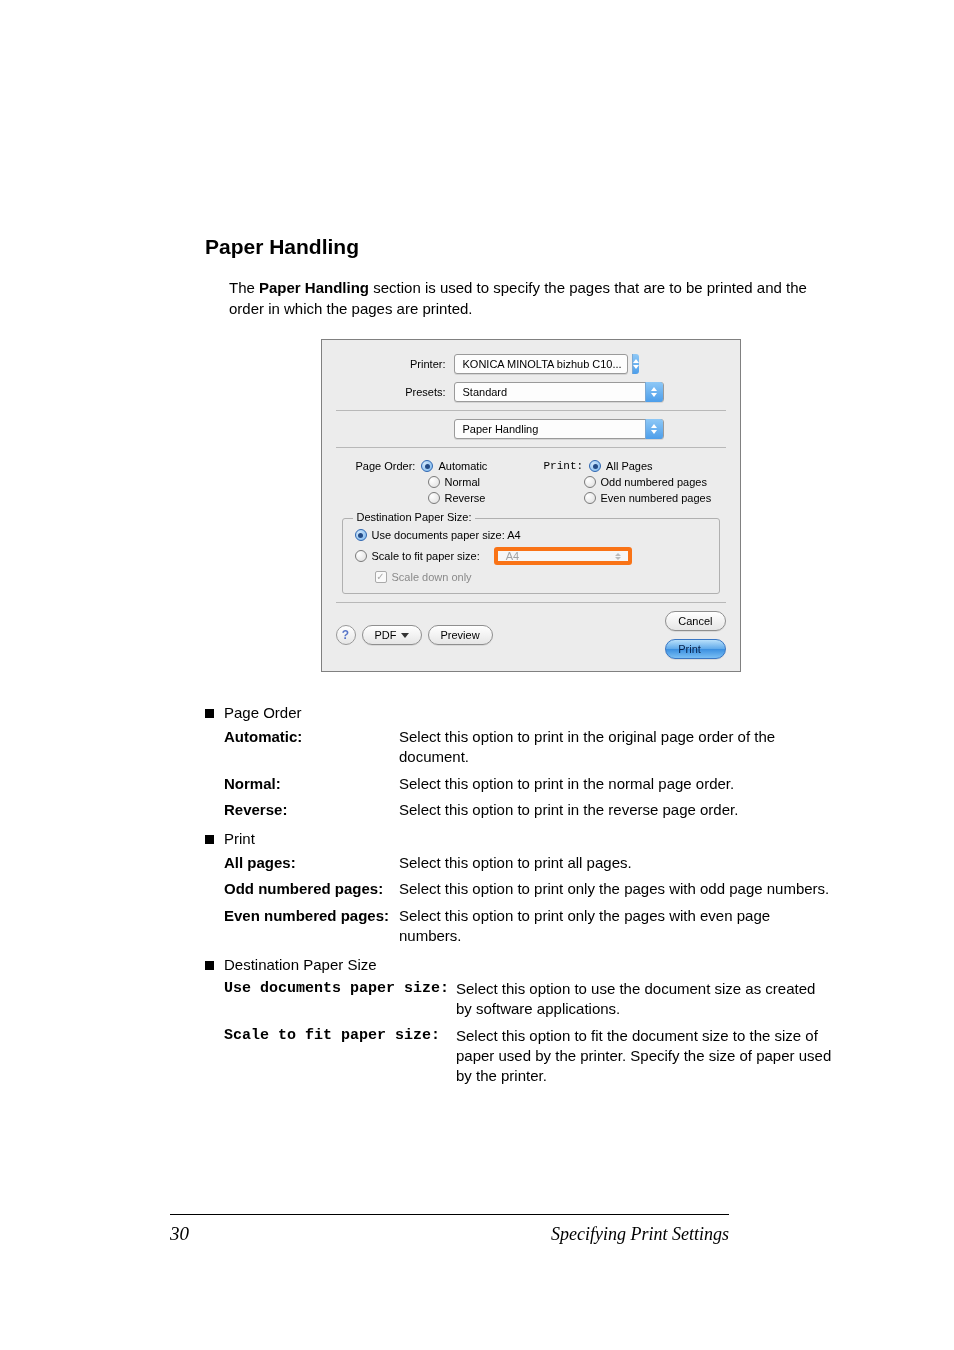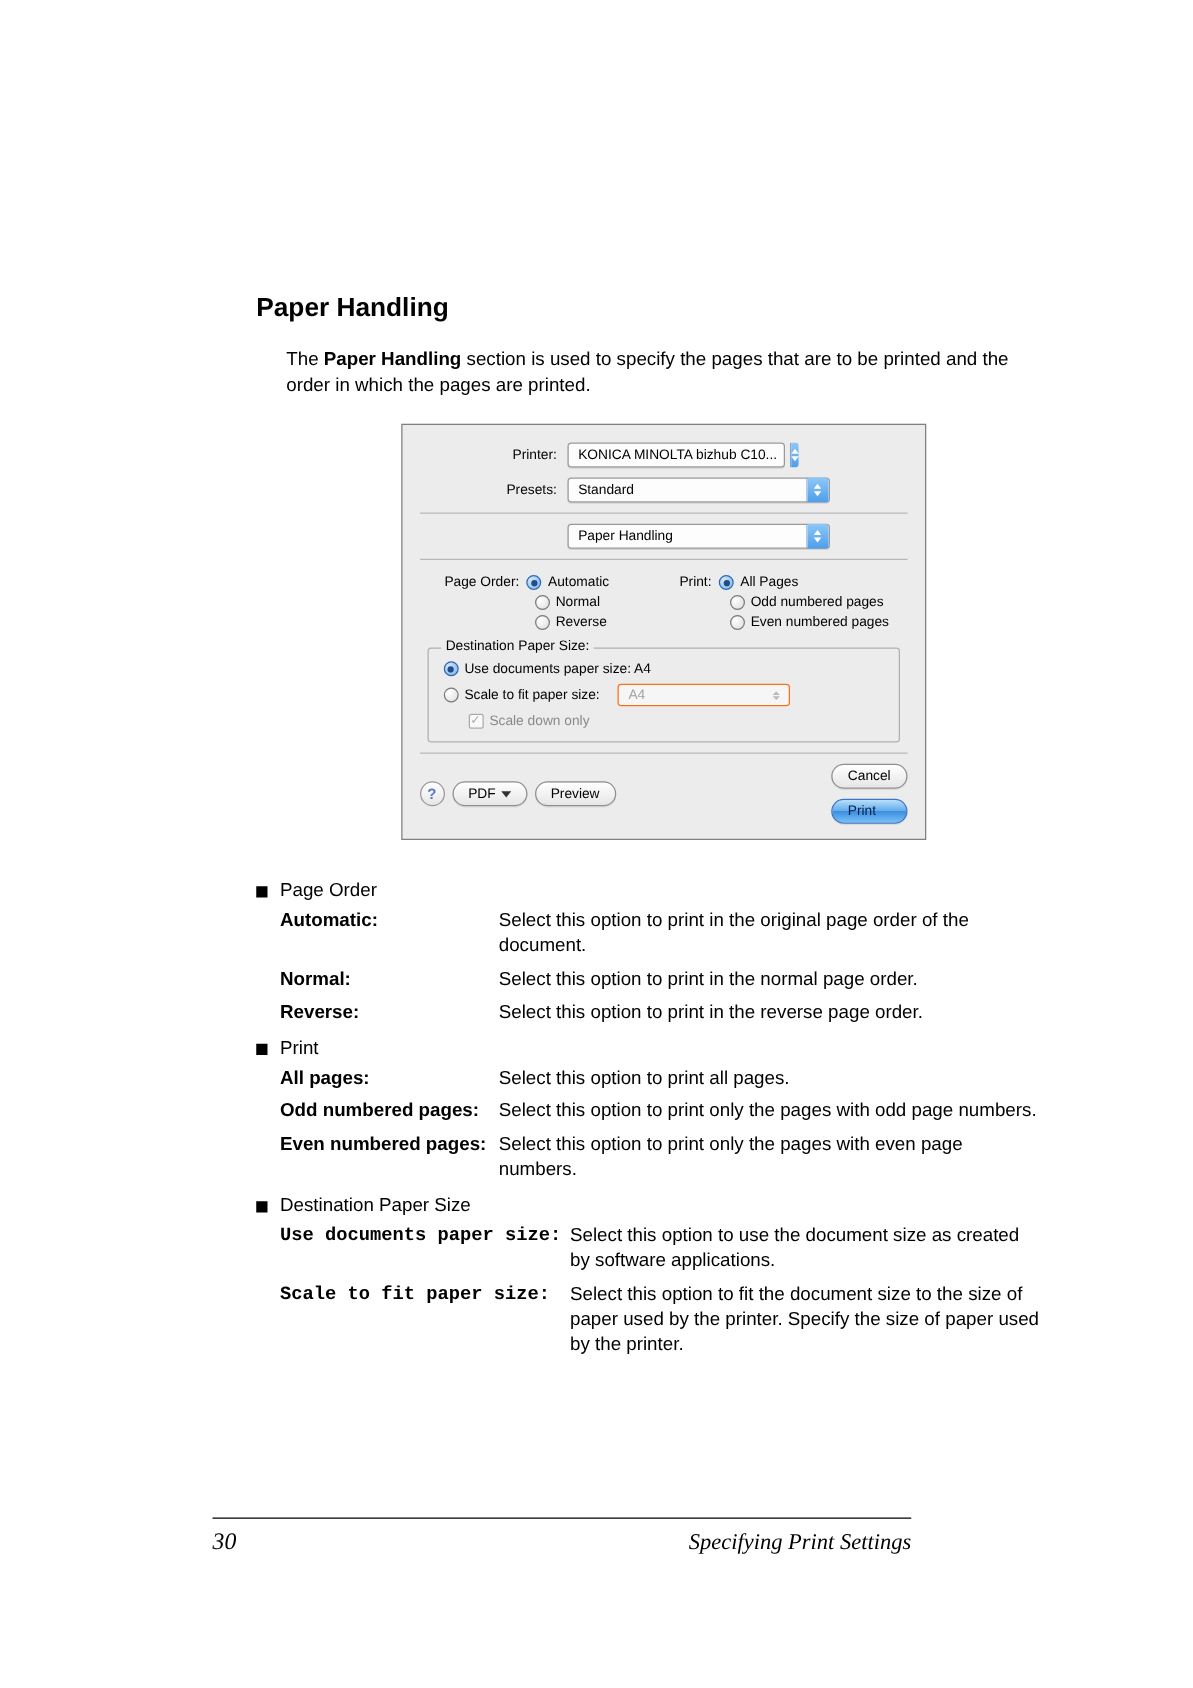--- a/index.html
+++ b/index.html
@@ -118,21 +118,21 @@
   }
   .radio.selected::after {
     content: "";
     width: 5px; height: 5px;
     border-radius: 50%;
     background: #234b86;
   }
   .page-order-label {
     margin-right: 6px;
   }
-  .print-label { margin-right: 6px; }
+  .print-label { margin-right: 6px; font-family: Liberation Mono, monospace; }
 
   .dest-box {
     border: 1px solid #b0b0b0;
     border-radius: 3px;
     margin: 0 6px 6px 6px;
     padding: 10px 10px 10px 12px;
     position: relative;
   }
   .dest-box-title {
     position: absolute;
@@ -160,21 +160,21 @@
     color: #aaa;
     font-size: 11px;
     line-height: 1;
   }
   .cbox::after { content: "✓"; font-size: 10px; }
 
   .scale-popup {
     display: inline-flex;
     align-items: center;
     background: #f6f6f6;
-    border: 1px solid #f97316;
+    border: 4px solid #f97316;
     border-radius: 3px;
     height: 18px;
     color: #a2a2a2;
     padding: 0 4px 0 8px;
     width: 138px;
     justify-content: space-between;
     margin-left: 14px;
   }
   .mini-arrows {
     width: 12px;

